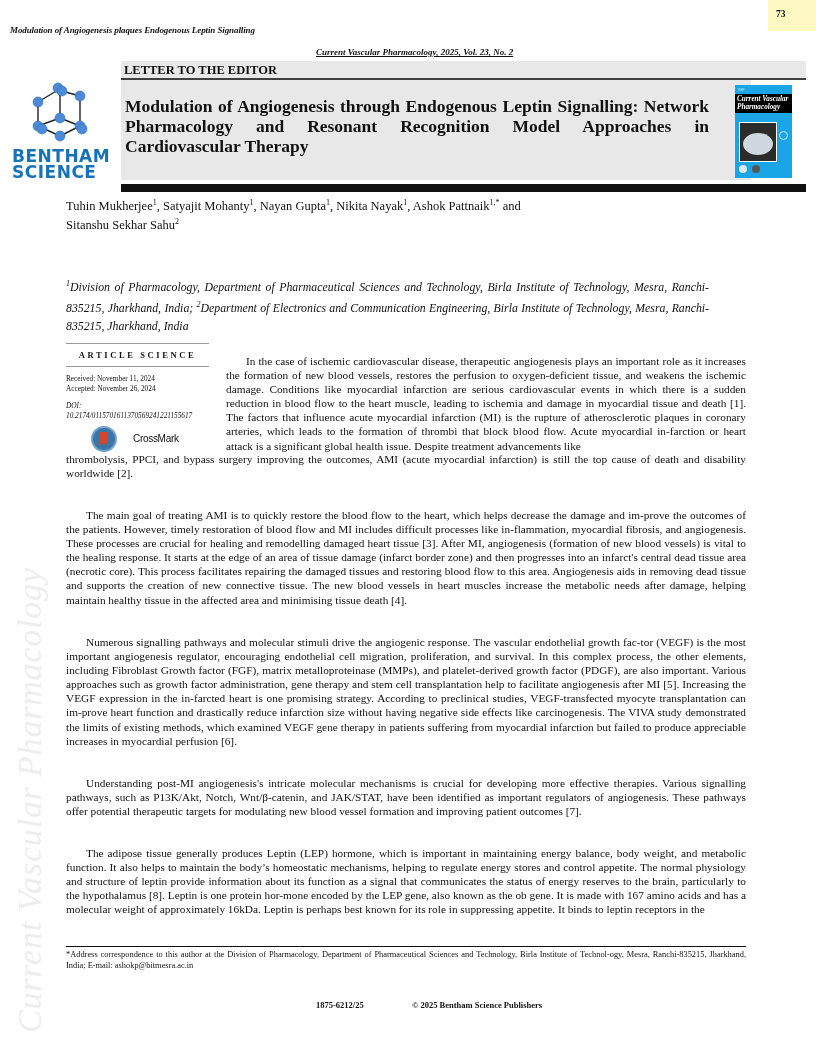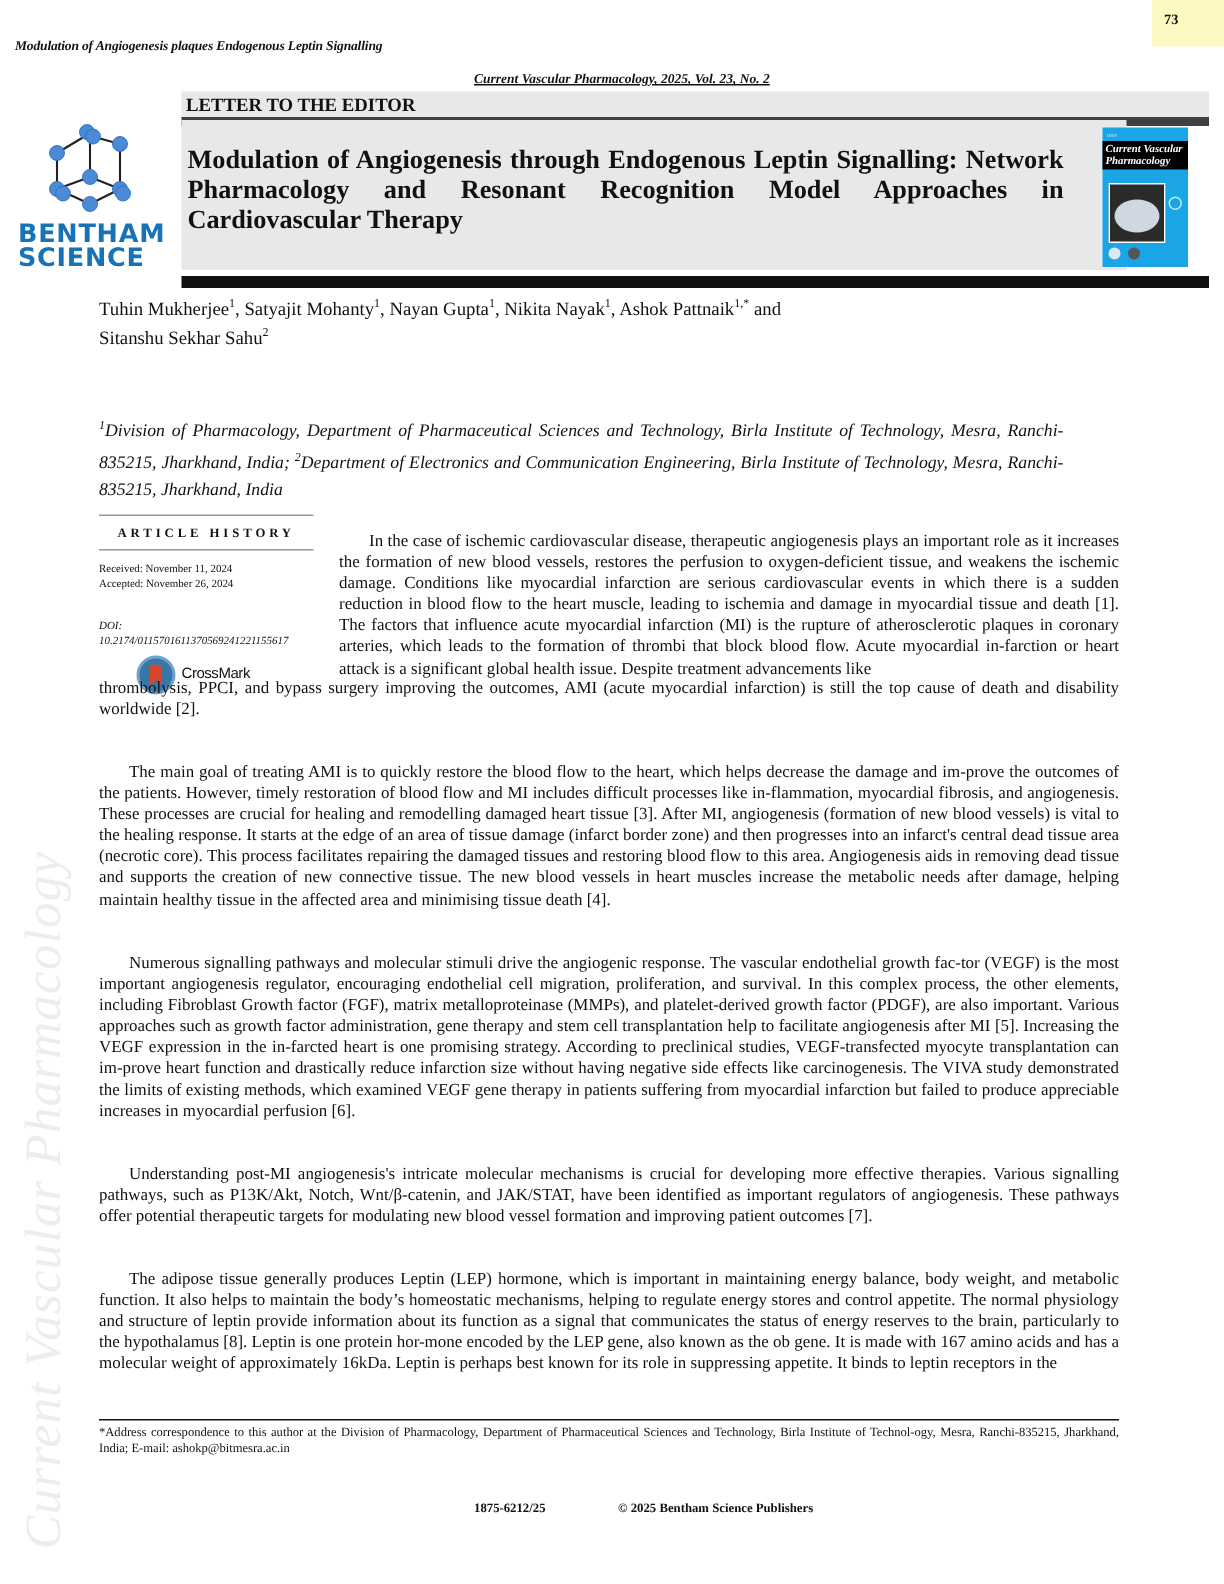--- a/index.html
+++ b/index.html
@@ -15,21 +15,21 @@
   }
   .page-num-box {
     left: 768px; top: 0; width: 48px; height: 31px; background: #fef9c3;
   }
   .page-num { left: 8px; top: 9px; font-size: 9.5px; font-weight: bold; position: absolute; }
   .journal-cite {
     left: 316px; top: 47px; font-size: 9px; font-style: italic; font-weight: bold; text-decoration: underline;
   }
   .article-type-bar {
     left: 121px; top: 61px; width: 685px; height: 17px; background: #e8e8e8;
-    border-bottom: 6px solid #404040;
+    border-bottom: 2px solid #404040;
   }
   .article-type {
     position: absolute; left: 3px; top: 2px; font-size: 12.5px; font-weight: bold;
   }
   .title-panel {
     left: 121px; top: 80px; width: 630px; height: 100px; background: #e8e8e8;
   }
   .title {
     position: absolute; left: 4px; top: 16px; width: 584px;
     font-size: 17.5px; font-weight: bold; line-height: 20px; text-align: justify;
@@ -77,32 +77,32 @@
     line-height: 18px; text-align: justify;
   }
   .affil sup { font-size: 8px; }
   .history-box { left: 66px; top: 343px; width: 143px; }
   .hist-rule { height: 1px; background: #999; width: 143px; }
   .hist-head {
     font-size: 8.5px; font-weight: bold; letter-spacing: 2.6px; text-align: center;
     padding: 6px 0 6px 0;
   }
   .hist-body { font-size: 7.3px; line-height: 9.5px; padding-top: 7px; }
-  .hist-body .doi { font-style: italic; margin-top: 19px; }
+  .hist-body .doi { font-style: italic; margin-top: 8px; }
   .crossmark { display: flex; align-items: center; margin-top: 6px; margin-left: 25px; }
   .cm-icon {
     width: 26px; height: 26px; border-radius: 50%; background: #3a77a8; position: relative;
     border: 2px solid #6fa3cc; box-sizing: border-box;
   }
   .cm-icon::after {
     content: ""; position: absolute; left: 7px; top: 4px; width: 8px; height: 14px;
     background: #d8462a; clip-path: polygon(0 0,100% 0,100% 100%,50% 75%,0 100%);
   }
   .cm-label {
-    font-family: "Liberation Sans", sans-serif; font-size: 10px; margin-left: 4px;
+    font-family: "Liberation Sans", sans-serif; font-size: 10px; margin-left: 16px;
     letter-spacing: -0.3px;
   }
   .body-text {
     font-size: 11.3px; line-height: 14.1px; text-align: justify; color: #111;
   }
   .p1 { left: 226px; top: 354px; width: 520px; text-indent: 20px; }
   .p1-cont { left: 66px; top: 452px; width: 680px; }
   .para { left: 66px; width: 680px; text-indent: 20px; }
   .p2 { top: 508px; }
   .p3 { top: 635px; }
@@ -197,21 +197,21 @@
   <span>and</span><br>
   <span><span>Sitanshu Sekhar Sahu</span><sup>2</sup></span>
 </div>
 
 <div class="abs affil">
   <sup>1</sup><span>Division of Pharmacology, Department of Pharmaceutical Sciences and Technology, Birla Institute of Technology, Mesra, Ranchi-835215, Jharkhand, India; </span><sup>2</sup><span>Department of Electronics and Communication Engineering, Birla Institute of Technology, Mesra, Ranchi-835215, Jharkhand, India</span>
 </div>
 
 <div class="abs history-box">
   <div class="hist-rule"></div>
-  <div class="hist-head">ARTICLE HISTORY</div>
+  <div class="hist-head">ARTICLE SCIENCE</div>
   <div class="hist-rule"></div>
   <div class="hist-body">
     <div>Received: November 11, 2024</div>
     <div>Accepted:  November 26, 2024</div>
     <div class="doi">DOI:</div>
     <div style="font-style:italic;">10.2174/0115701611370569241221155617</div>
     <div class="crossmark">
       <div class="cm-icon"></div>
       <span class="cm-label">CrossMark</span>
     </div>

